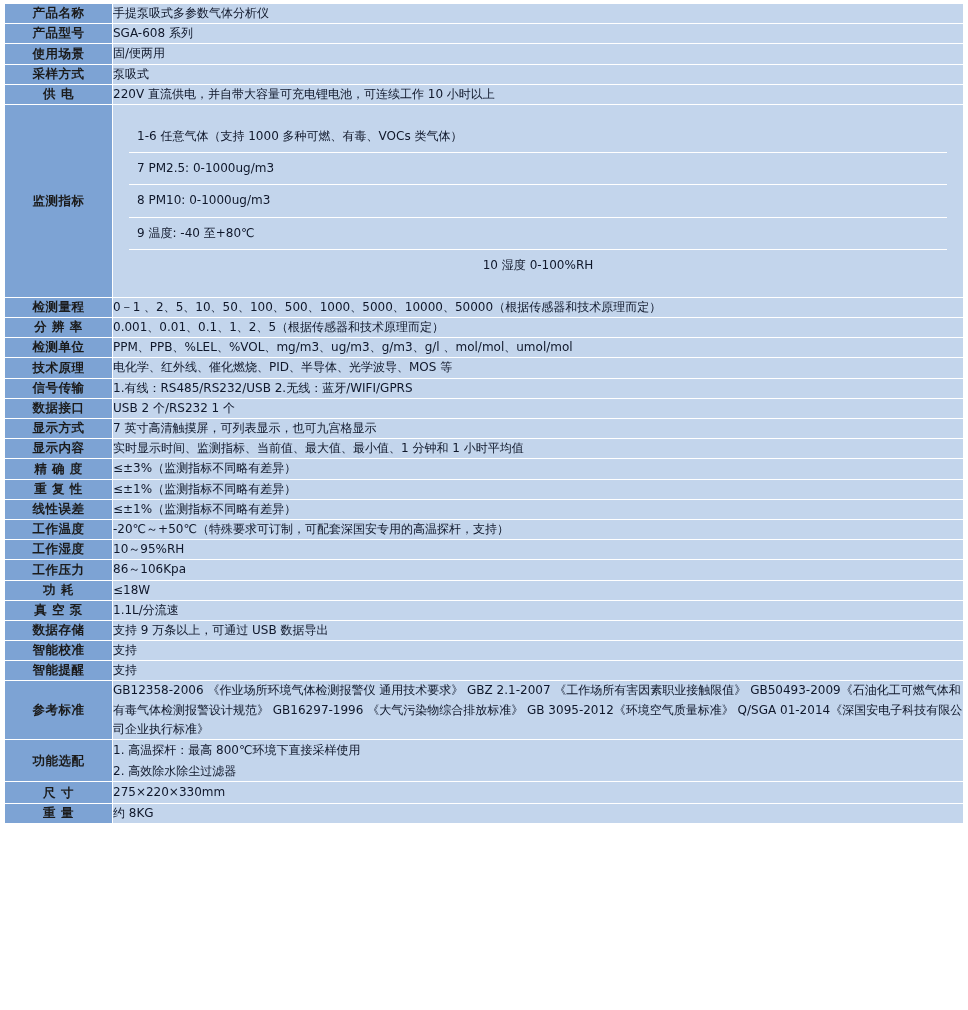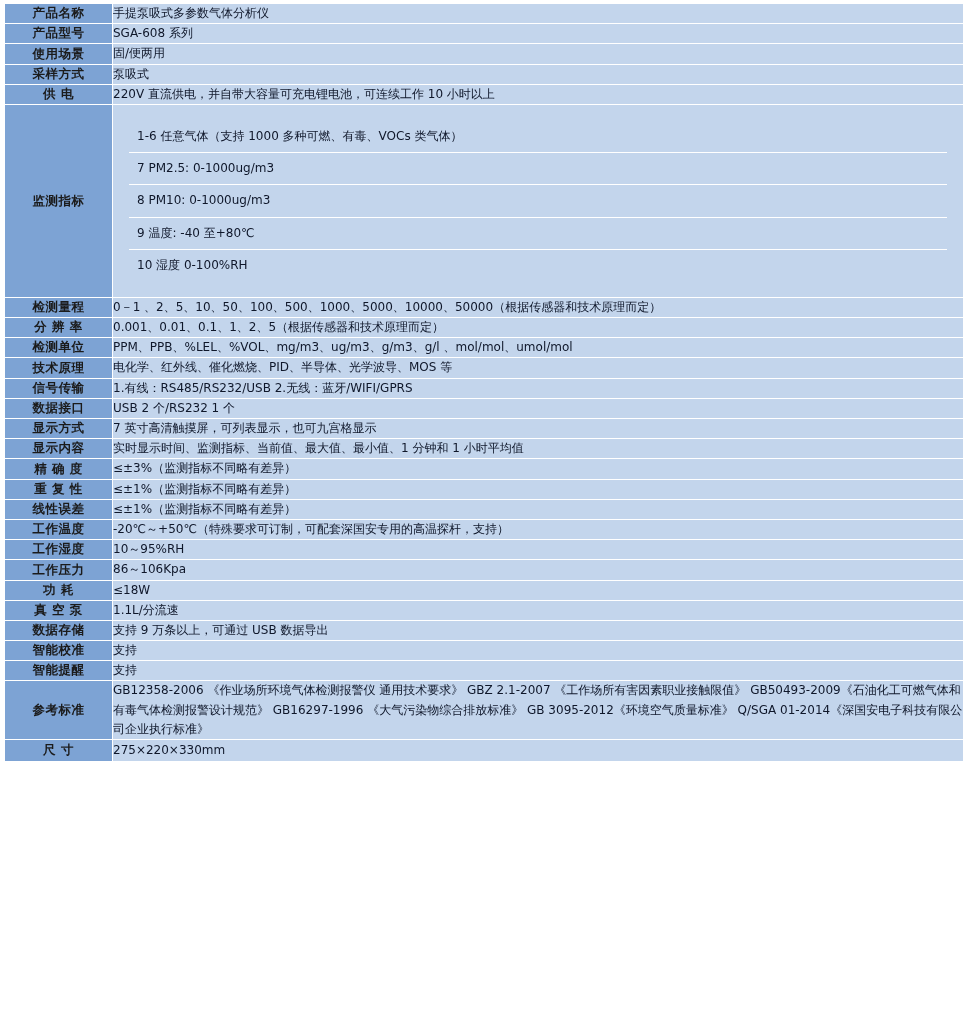--- a/index.html
+++ b/index.html
@@ -53,21 +53,21 @@
   .sub-table td {
     border: 1px solid #ffffff;
     border-left: none;
     border-right: none;
     background: #c3d5ec;
     padding: 6px 8px;
     font-size: 12px;
     line-height: 1.6;
   }
   .sub-table tr:first-child td { border-top: none; }
-  .sub-table tr:last-child td { border-bottom: none; }
+  .sub-table tr:last-child td { border-bottom: none; text-align: center; }
   .multiline {
     white-space: pre-line;
     line-height: 1.72;
   }
   .wide-label {
     line-height: 1.6;
   }
 </style>
 </head>
 <body>
@@ -227,26 +227,35 @@
     <tr>
       <td class="label-cell">参考标准</td>
       <td class="value-cell">GB12358-2006 《作业场所环境气体检测报警仪 通用技术要求》
 GBZ 2.1-2007 《工作场所有害因素职业接触限值》
 GB50493-2009《石油化工可燃气体和有毒气体检测报警设计规范》
 GB16297-1996 《大气污染物综合排放标准》
 GB 3095-2012《环境空气质量标准》
 Q/SGA 01-2014《深国安电子科技有限公司企业执行标准》</td>
     </tr>
 
+    <tr>
+      <td class="label-cell wide-label">功能选配</td>
+      <td class="value-cell multiline">1.  高温探杆：最高 800℃环境下直接采样使用
+2.  高效除水除尘过滤器</td>
+    </tr>
 
     <tr>
       <td class="label-cell wide-label">尺      寸</td>
       <td class="value-cell multiline">275×220×330mm</td>
     </tr>
 
+    <tr>
+      <td class="label-cell">重      量</td>
+      <td class="value-cell">约 8KG</td>
+    </tr>
 
     <tr>
       <td class="label-cell"></td>
       <td class="value-cell"></td>
     </tr>
 
   </tbody>
 </table>
 
 </body></html>

